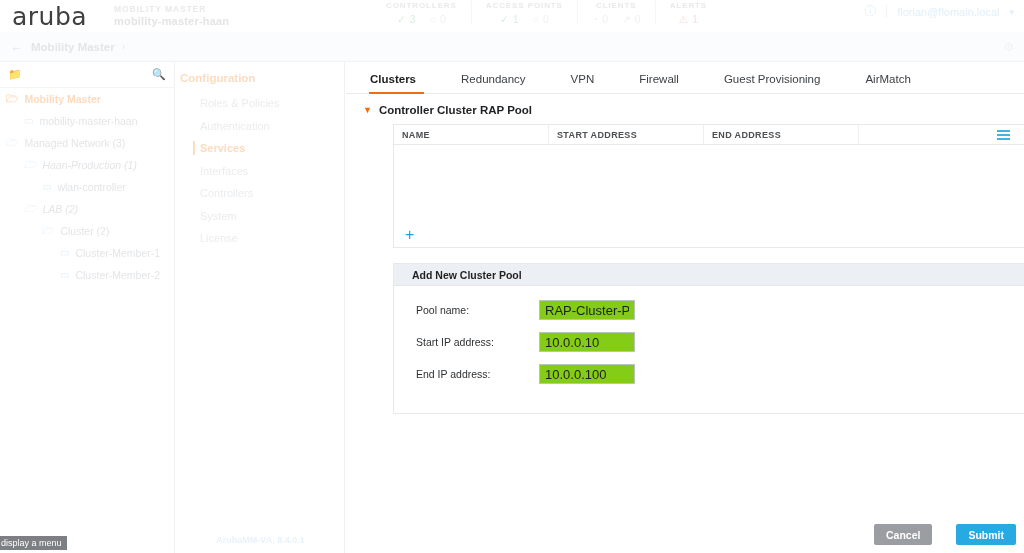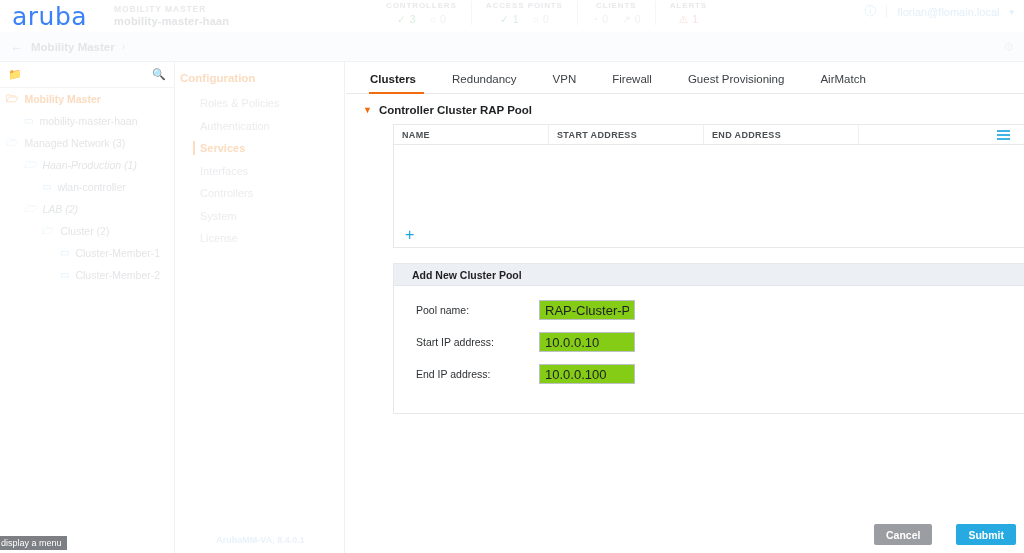--- a/index.html
+++ b/index.html
@@ -13,21 +13,21 @@
 
   
   .topbar {
     position: absolute; left: 0; top: 0; width: 1024px; height: 32px;
     background: #ffffff;
     display: flex; align-items: center;
   }
   .logo {
     margin-left: 12px; width: 82px;
     font-size: 25px; letter-spacing: .5px;
-    color: #3b82f6;
+    color: #404040;
     font-family: "DejaVu Sans", sans-serif;
     line-height: 1;
   }
   .mm-title { margin-left: 20px; line-height: 1.15; }
   .mm-title .t1 { font-size: 8.5px; color: #e9e9ea; letter-spacing: .9px; font-weight: bold; }
   .mm-title .t2 { font-size: 11px; color: #e3e4e6; font-weight: bold; letter-spacing: .2px; }
 
   .stats { position: absolute; left: 372px; top: 1px; display: flex; }
   .stat {
     padding: 0 14px; text-align: center;
@@ -112,21 +112,21 @@
     text-align: center; font-size: 9px; font-weight: bold; color: #e8f2fa;
   }
 
   
   .main {
     position: absolute; left: 346px; top: 62px; width: 678px; height: 491px;
     background: #fff;
   }
   .tabs {
     height: 32px; display: flex; align-items: flex-end;
-    gap: 8px; border-bottom: 1px solid #e8eaec; padding-left: 17px;
+    gap: 17px; border-bottom: 1px solid #e8eaec; padding-left: 17px;
   }
   .tab {
     position: relative; font-size: 11.5px; color: #3d4145;
     padding: 0 14px 8px 14px; cursor: default;
   }
   .tab:first-child { padding-left: 7px; }
   .tab.active { font-weight: bold; color: #1c1d1f; }
   .tab.active::after {
     content: ""; position: absolute; left: 6px; right: 6px; bottom: -1px;
     height: 2.5px; background: #f26c0d;

